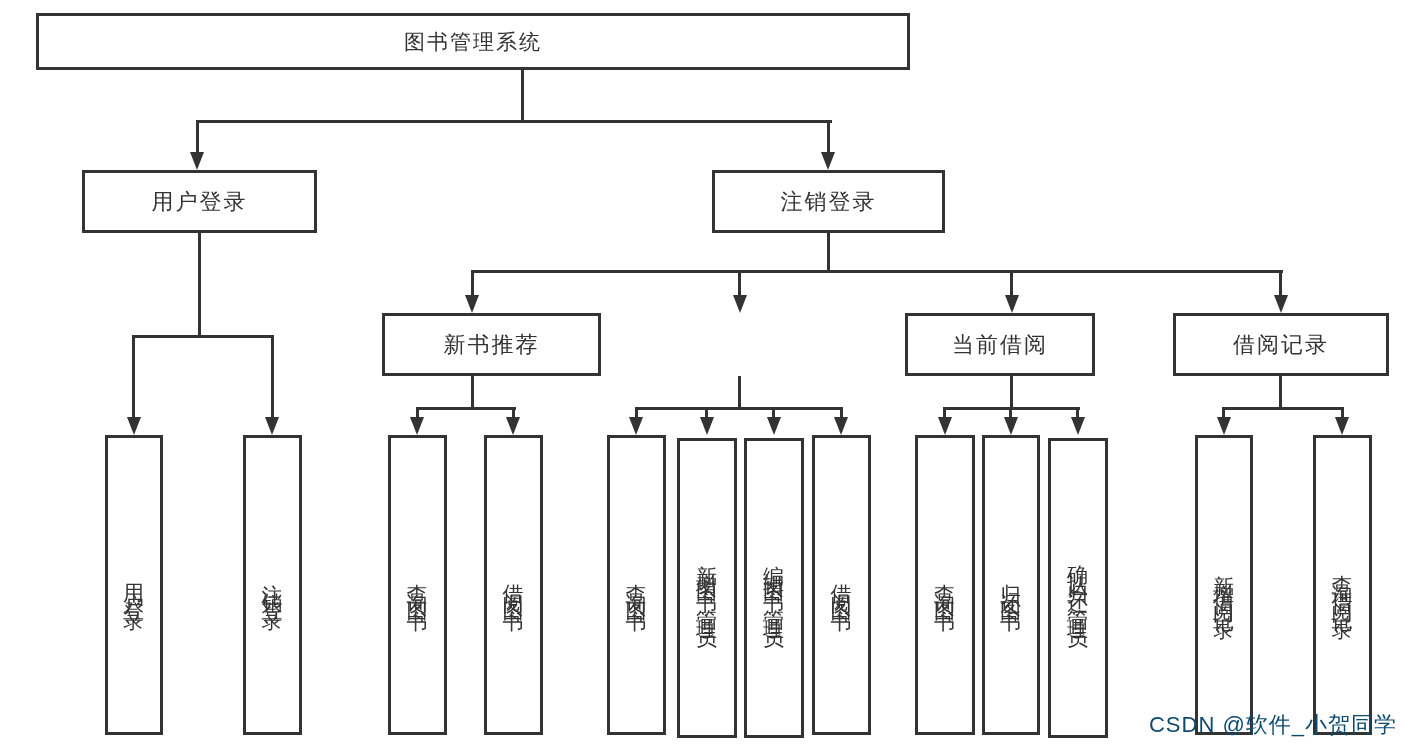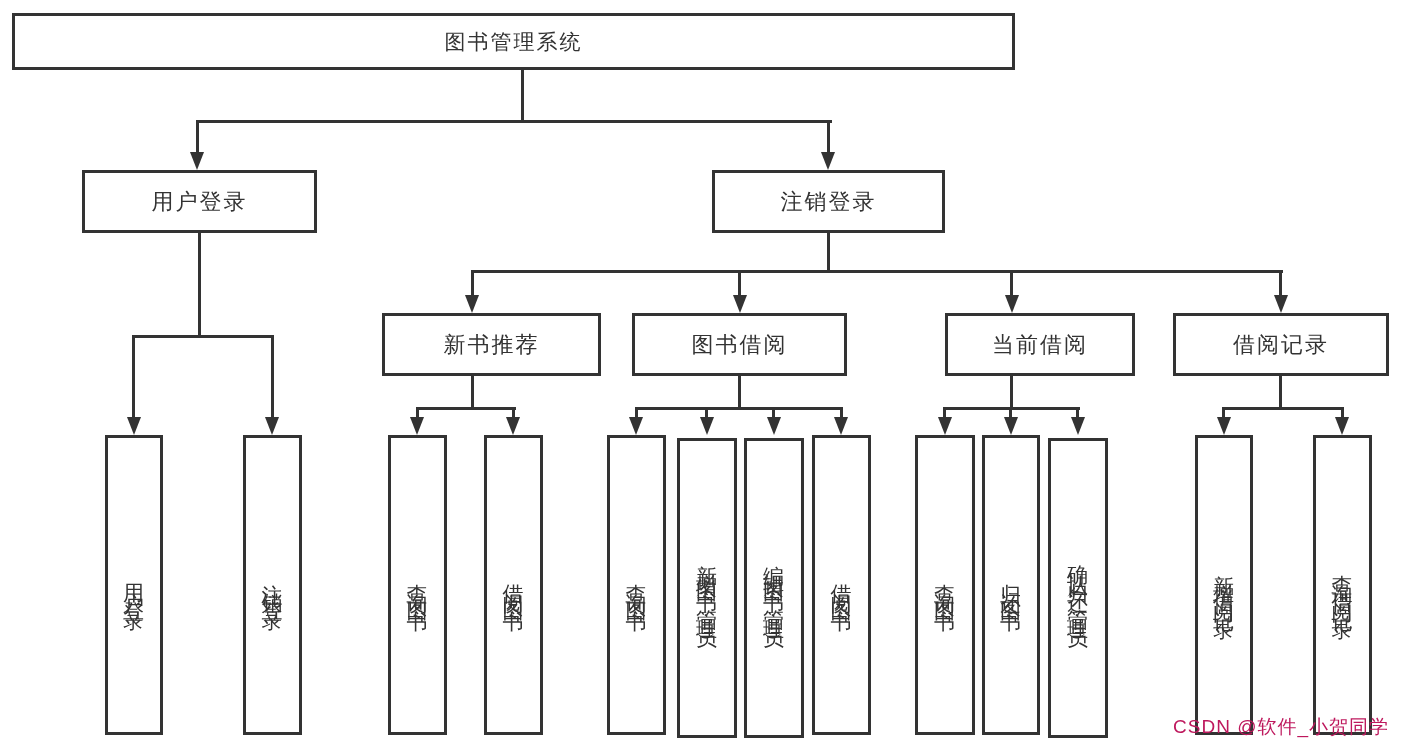--- a/index.html
+++ b/index.html
@@ -17,30 +17,30 @@
     writing-mode:vertical-rl;text-orientation:mixed;
     font-size:21px;letter-spacing:9px;line-height:1;
   }
   .line{position:absolute;background:#333;}
   .arrow{
     position:absolute;width:0;height:0;
     border-left:7px solid transparent;border-right:7px solid transparent;
     border-top:18px solid #333;
   }
   .watermark{
-    position:absolute;right:16px;bottom:7px;font-size:19px;color:#be185d;
+    position:absolute;right:8px;bottom:7px;font-size:22px;color:#0c4a6e;
     letter-spacing:1px;white-space:nowrap;
   }
 </style>
 </head>
 <body>
 
 <div class="canvas">
 
-  <div class="box hbox rootbox" style="left:12px;top:13px;width:1003px;height:57px;">图书管理系统</div>
+  <div class="box hbox rootbox" style="left:36px;top:13px;width:874px;height:57px;">图书管理系统</div>
 
   <div class="line" style="left:521px;top:70px;width:3px;height:52px;"></div>
   <div class="line" style="left:196px;top:120px;width:636px;height:3px;"></div>
   <div class="line" style="left:196px;top:120px;width:3px;height:34px;"></div>
   <div class="arrow" style="left:190px;top:152px;"></div>
   <div class="line" style="left:827px;top:120px;width:3px;height:34px;"></div>
   <div class="arrow" style="left:821px;top:152px;"></div>
 
   <div class="box hbox" style="left:82px;top:170px;width:235px;height:63px;">用户登录</div>
   <div class="box hbox" style="left:712px;top:170px;width:233px;height:63px;">注销登录</div>
@@ -57,22 +57,21 @@
   <div class="line" style="left:471px;top:270px;width:3px;height:27px;"></div>
   <div class="arrow" style="left:465px;top:295px;"></div>
   <div class="line" style="left:738px;top:270px;width:3px;height:27px;"></div>
   <div class="arrow" style="left:733px;top:295px;"></div>
   <div class="line" style="left:1010px;top:270px;width:3px;height:27px;"></div>
   <div class="arrow" style="left:1005px;top:295px;"></div>
   <div class="line" style="left:1279px;top:270px;width:3px;height:27px;"></div>
   <div class="arrow" style="left:1274px;top:295px;"></div>
 
   <div class="box hbox" style="left:382px;top:313px;width:219px;height:63px;">新书推荐</div>
-  <div class="box hbox" style="left:632px;top:313px;width:215px;height:63px;">图书借阅</div>
-  <div class="box hbox" style="left:905px;top:313px;width:190px;height:63px;margin-left:40px;">当前借阅</div>
+  <div class="box hbox" style="left:905px;top:313px;width:190px;height:63px;">当前借阅</div>
   <div class="box hbox" style="left:1173px;top:313px;width:216px;height:63px;">借阅记录</div>
 
   <div class="line" style="left:471px;top:376px;width:3px;height:33px;"></div>
   <div class="line" style="left:416px;top:407px;width:100px;height:3px;"></div>
   <div class="line" style="left:416px;top:407px;width:3px;height:12px;"></div>
   <div class="arrow" style="left:410px;top:417px;"></div>
   <div class="line" style="left:512px;top:407px;width:3px;height:12px;"></div>
   <div class="arrow" style="left:506px;top:417px;"></div>
 
   <div class="line" style="left:738px;top:376px;width:3px;height:33px;"></div>

